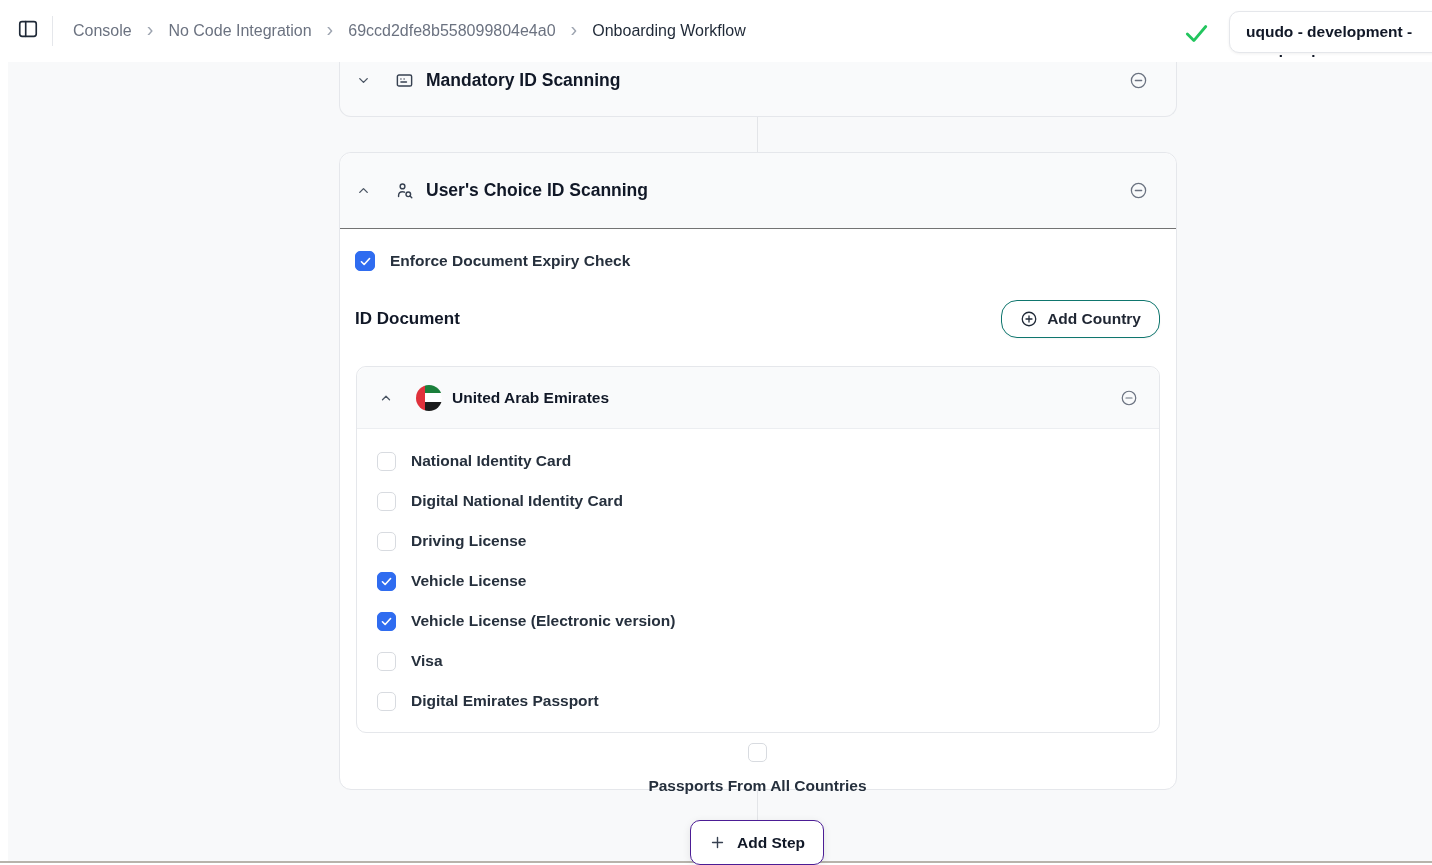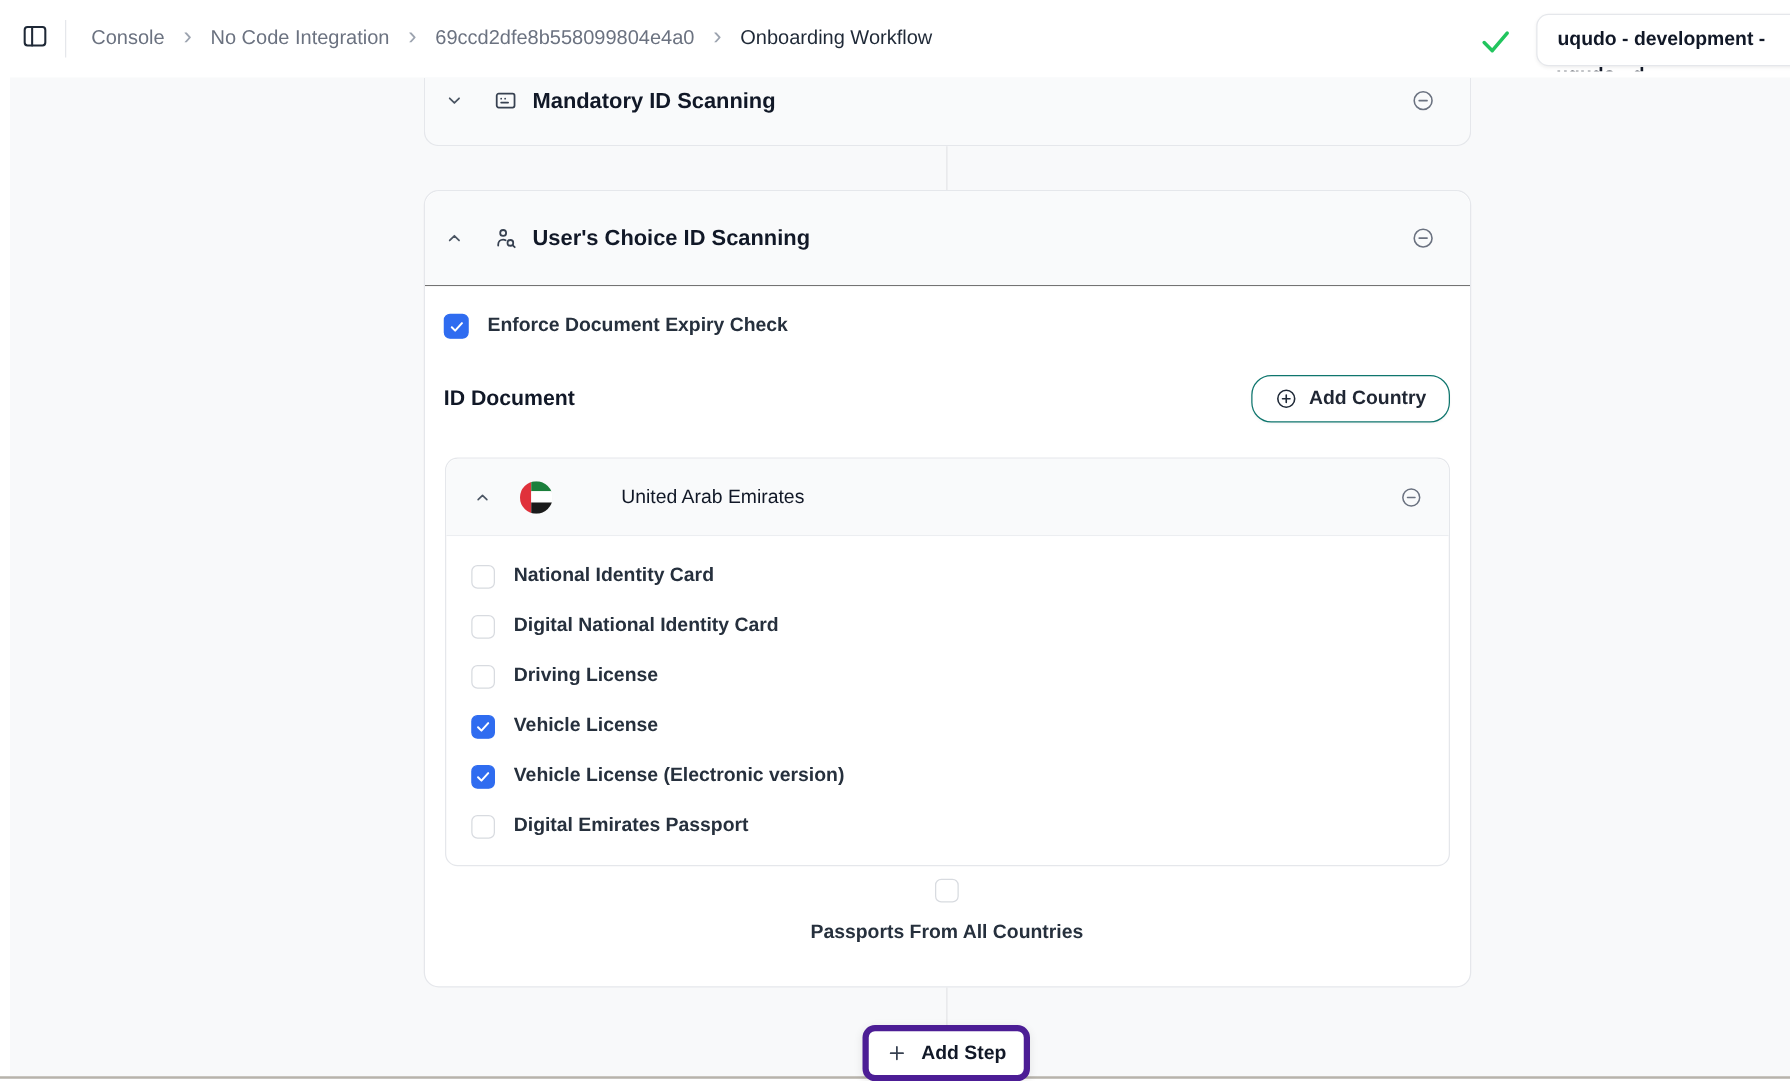--- a/index.html
+++ b/index.html
@@ -97,36 +97,36 @@
     display:flex; align-items:center; padding:0 21px 0 22px;
   }
   .country-header .chev { width:14px; height:14px; margin-right:23px; }
   .flag { width:26px; height:26px; border-radius:50%; overflow:hidden; display:flex; margin-right:10px; flex:none; box-shadow:inset 0 0 0 1px rgba(0,0,0,.06); }
   .flag .f-red { width:9px; background:var(--flag-red,#e0313b); }
   .flag .f-bands { flex:1; display:flex; flex-direction:column; }
   .flag .f-bands i { flex:1; display:block; }
   .flag .f-g { background:var(--flag-green,#1b7f3b); }
   .flag .f-w { background:#fff; }
   .flag .f-b { background:#1b1b1b; }
-  .country-name { font-size:15.5px; font-weight:400; color:#111827;margin-left:45px; }
+  .country-name { font-size:15.5px; font-weight:700; color:#111827; }
   .country-header .minus-btn { width:18px; height:18px; }
 
   .country-body { padding:22px 20px 21px 20px; }
   .doc-row { display:flex; align-items:center; gap:15px; height:20px; margin-bottom:20px; }
   .doc-row:last-child { margin-bottom:0; }
   .doc-row .cb { width:19px; height:19px; }
   .doc-label { font-size:15.5px; font-weight:600; color:#26303d; white-space:nowrap; }
 
   .passports-row { margin-top:10px;flex-direction:column; }
   .passports-row .cb { width:19px; height:19px; }
 
   
   .add-step-btn {
     position:absolute; left:690px; top:820px; width:134px; height:45px;
-    background:#fff; border:5px solid #4c1d95; border-radius:10px;
+    background:#fff; border:1px solid #4c1d95; border-radius:10px;
     box-shadow:0 2px 8px rgba(0,0,0,.09);
     display:flex; align-items:center; justify-content:center; gap:11px;
     font-size:15.5px; font-weight:600; color:#111827; cursor:pointer;text-align:center;
   }
 </style>
 </head>
 <body>
 
 <div class="app">
 
@@ -301,20 +301,26 @@
       <svg viewBox="0 0 24 24" fill="none" stroke="#fff" stroke-width="3" stroke-linecap="round" stroke-linejoin="round">
                   <path d="M4.5 12.5l5 5L19.5 6.5"></path>
                 </svg>
     </span>
     <span class="doc-label">Vehicle License (Electronic version)</span>
   </div>
             <div class="doc-row">
     <span class="cb">
       
     </span>
+    <span class="doc-label">Visa</span>
+  </div>
+            <div class="doc-row">
+    <span class="cb">
+      
+    </span>
     <span class="doc-label">Digital Emirates Passport</span>
   </div>
           </div>
       </div>
 
       <div class="check-row passports-row">
         <span class="cb">
           
         </span>
         <span class="check-label">Passports From All Countries</span>

